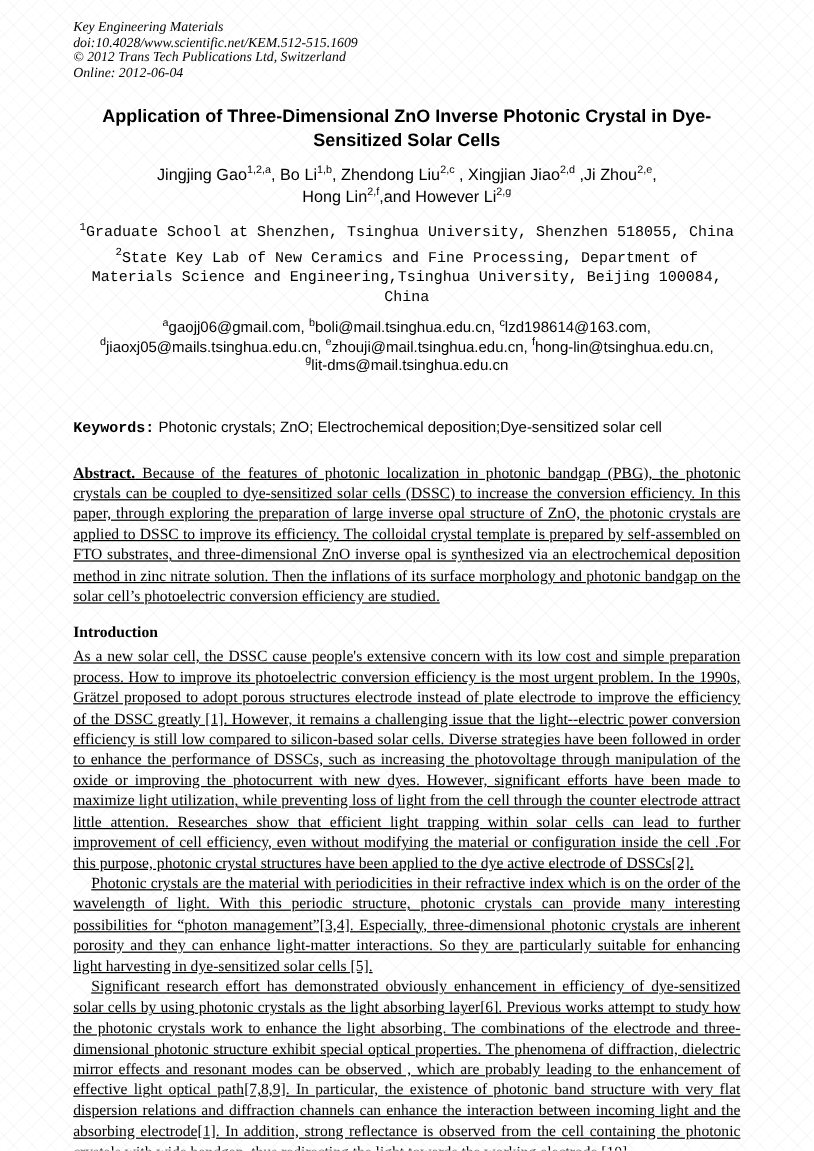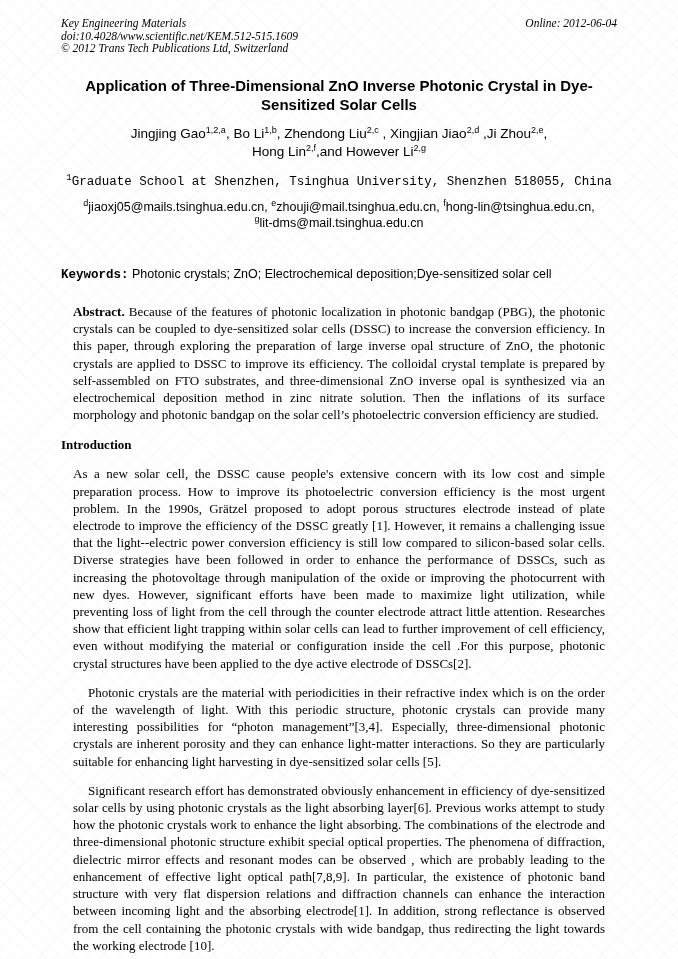--- a/index.html
+++ b/index.html
@@ -29,20 +29,21 @@
   }
   
   .header {
     display: flex;
     justify-content: space-between;
     align-items: flex-start;
     font-family: "Liberation Serif", serif;
     font-style: italic;
     font-size: 11.5px;
     line-height: 12.5px;
+    flex-direction: column;
   }
   
   .title {
     margin: 21px 0 0 0;
     text-align: center;
     font-family: "Liberation Sans", sans-serif;
     font-weight: bold;
     font-size: 15px;
     line-height: 19.5px;
     padding: 0 18px;
@@ -78,25 +79,26 @@
   
   .keywords {
     margin-top: 35px;
     font-family: "Liberation Sans", sans-serif;
     font-size: 12.5px;
     line-height: 16px;
   }
   .keywords b { font-weight: bold; font-family: Liberation Mono, monospace; }
   
   .body {
-    margin: 12px;
+    margin: 0;
     font-family: "Liberation Serif", serif;
     font-size: 13px;
     line-height: 17.2px;
     text-align: justify;
+    text-decoration: underline;
   }
   .abstract { margin-top: 20px; }
   .lead { font-weight: bold; }
   .section-heading {
     margin: 13px 0 3px 0;
     font-family: "Liberation Serif", serif;
     font-weight: bold;
     font-size: 13px;
     line-height: 17px;
   }
@@ -119,23 +121,25 @@
 
     <h1 class="title">Application of Three-Dimensional ZnO Inverse Photonic Crystal in Dye-Sensitized Solar Cells</h1>
 
     <div class="authors">
       <div><span>Jingjing Gao</span><sup>1,2,a</sup><span>, </span><span>Bo Li</span><sup>1,b</sup><span>, </span><span>Zhendong Liu</span><sup>2,c</sup><span> , </span><span>Xingjian Jiao</span><sup>2,d</sup><span> ,</span><span>Ji Zhou</span><sup>2,e</sup><span>,</span></div>
       <div><span>Hong Lin</span><sup>2,f</sup><span>,and </span><span>However Li</span><sup>2,g</sup></div>
     </div>
 
     <div class="affils">
       <div class="affil"><sup>1</sup><span>Graduate School at Shenzhen, Tsinghua University, Shenzhen 518055, China</span></div>
+      <div class="affil"><sup>2</sup><span>State Key Lab of New Ceramics and Fine Processing, Department of Materials Science and Engineering,Tsinghua University, Beijing 100084, China</span></div>
     </div>
 
     <div class="emails">
+      <div><sup>a</sup><span>gaojj06@gmail.com</span><span>, </span><sup>b</sup><span>boli@mail.tsinghua.edu.cn</span><span>, </span><sup>c</sup><span>lzd198614@163.com</span><span>,</span></div>
       <div><sup>d</sup><span>jiaoxj05@mails.tsinghua.edu.cn</span><span>, </span><sup>e</sup><span>zhouji@mail.tsinghua.edu.cn</span><span>, </span><sup>f</sup><span>hong-lin@tsinghua.edu.cn</span><span>,</span></div>
       <div><sup>g</sup><span>lit-dms@mail.tsinghua.edu.cn</span></div>
     </div>
 
     <div class="keywords"><b>Keywords:</b><span> Photonic crystals; ZnO; Electrochemical deposition;Dye-sensitized solar cell</span></div>
 
     <p class="body abstract"><span class="lead">Abstract.</span><span> Because of the features of photonic localization in photonic bandgap (PBG), the photonic crystals can be coupled to dye-sensitized solar cells (DSSC) to increase the conversion efficiency. In this paper, through exploring the preparation of large inverse opal structure of ZnO, the photonic crystals are applied to DSSC to improve its efficiency. The colloidal crystal template is prepared by self-assembled on FTO substrates, and three-dimensional ZnO inverse opal is synthesized via an electrochemical deposition method in zinc nitrate solution. Then the inflations of its surface morphology and photonic bandgap on the solar cell’s photoelectric conversion efficiency are studied.</span></p>
 
     <h2 class="section-heading">Introduction</h2>
 

